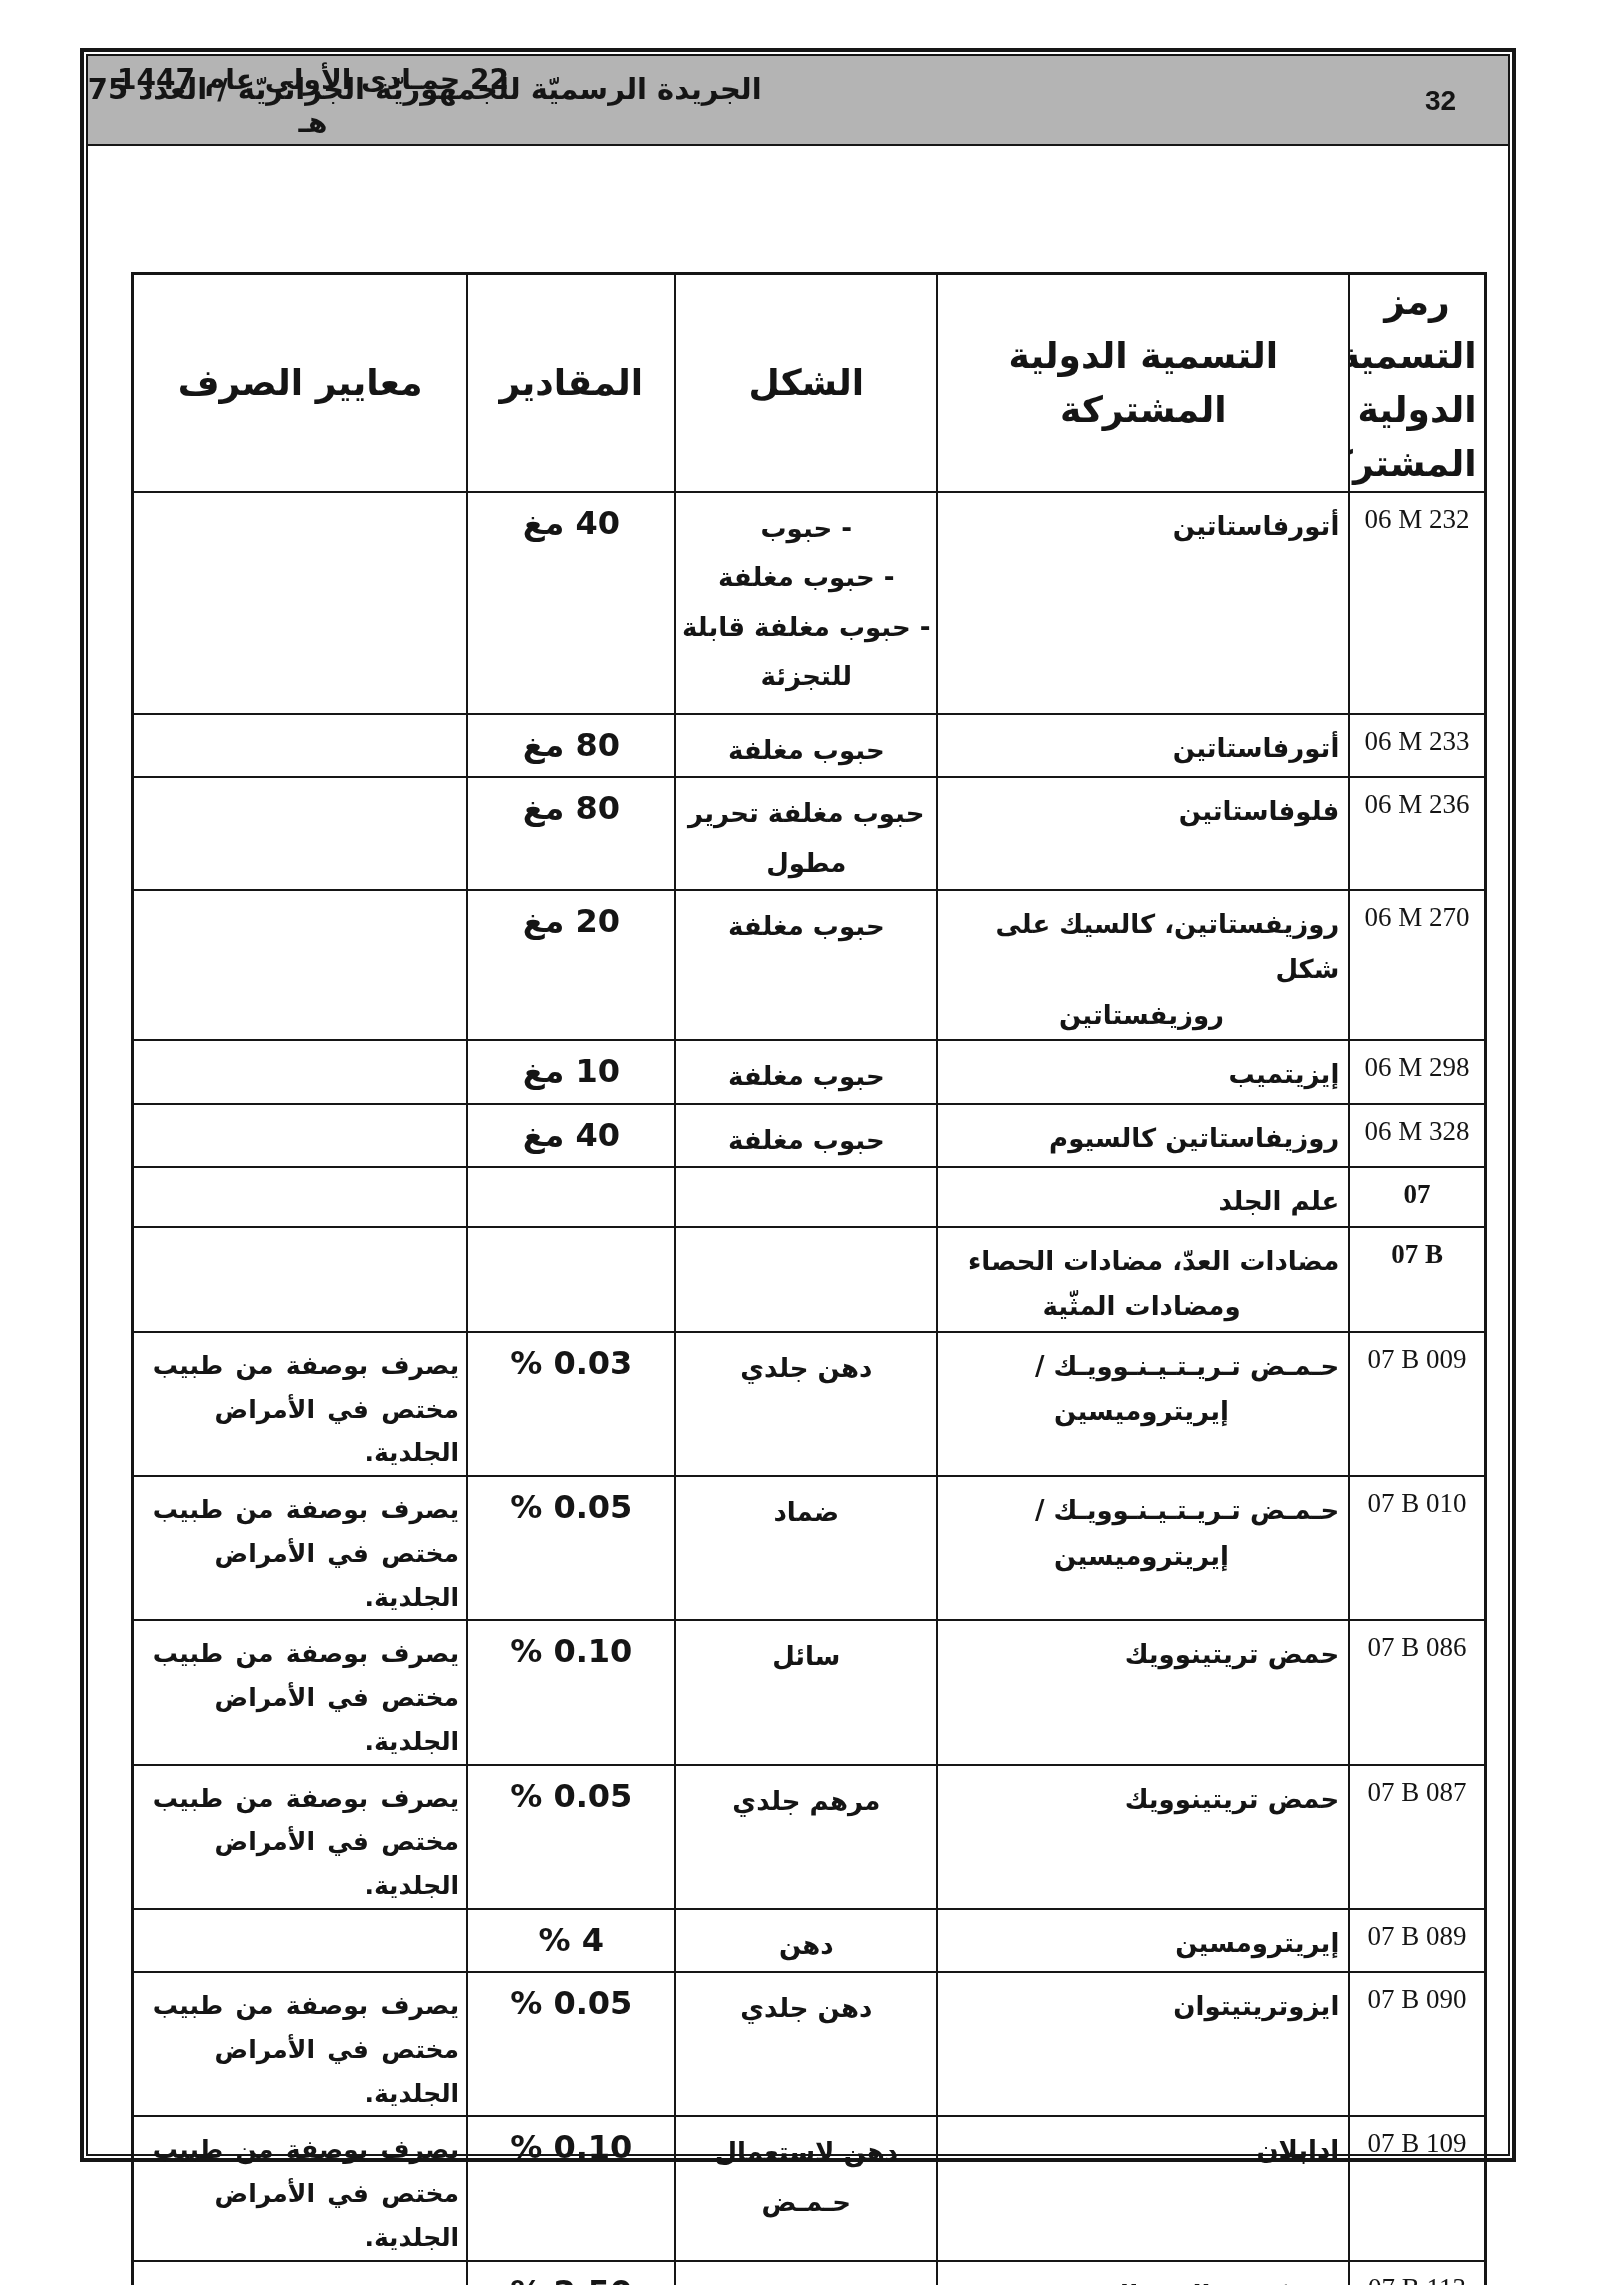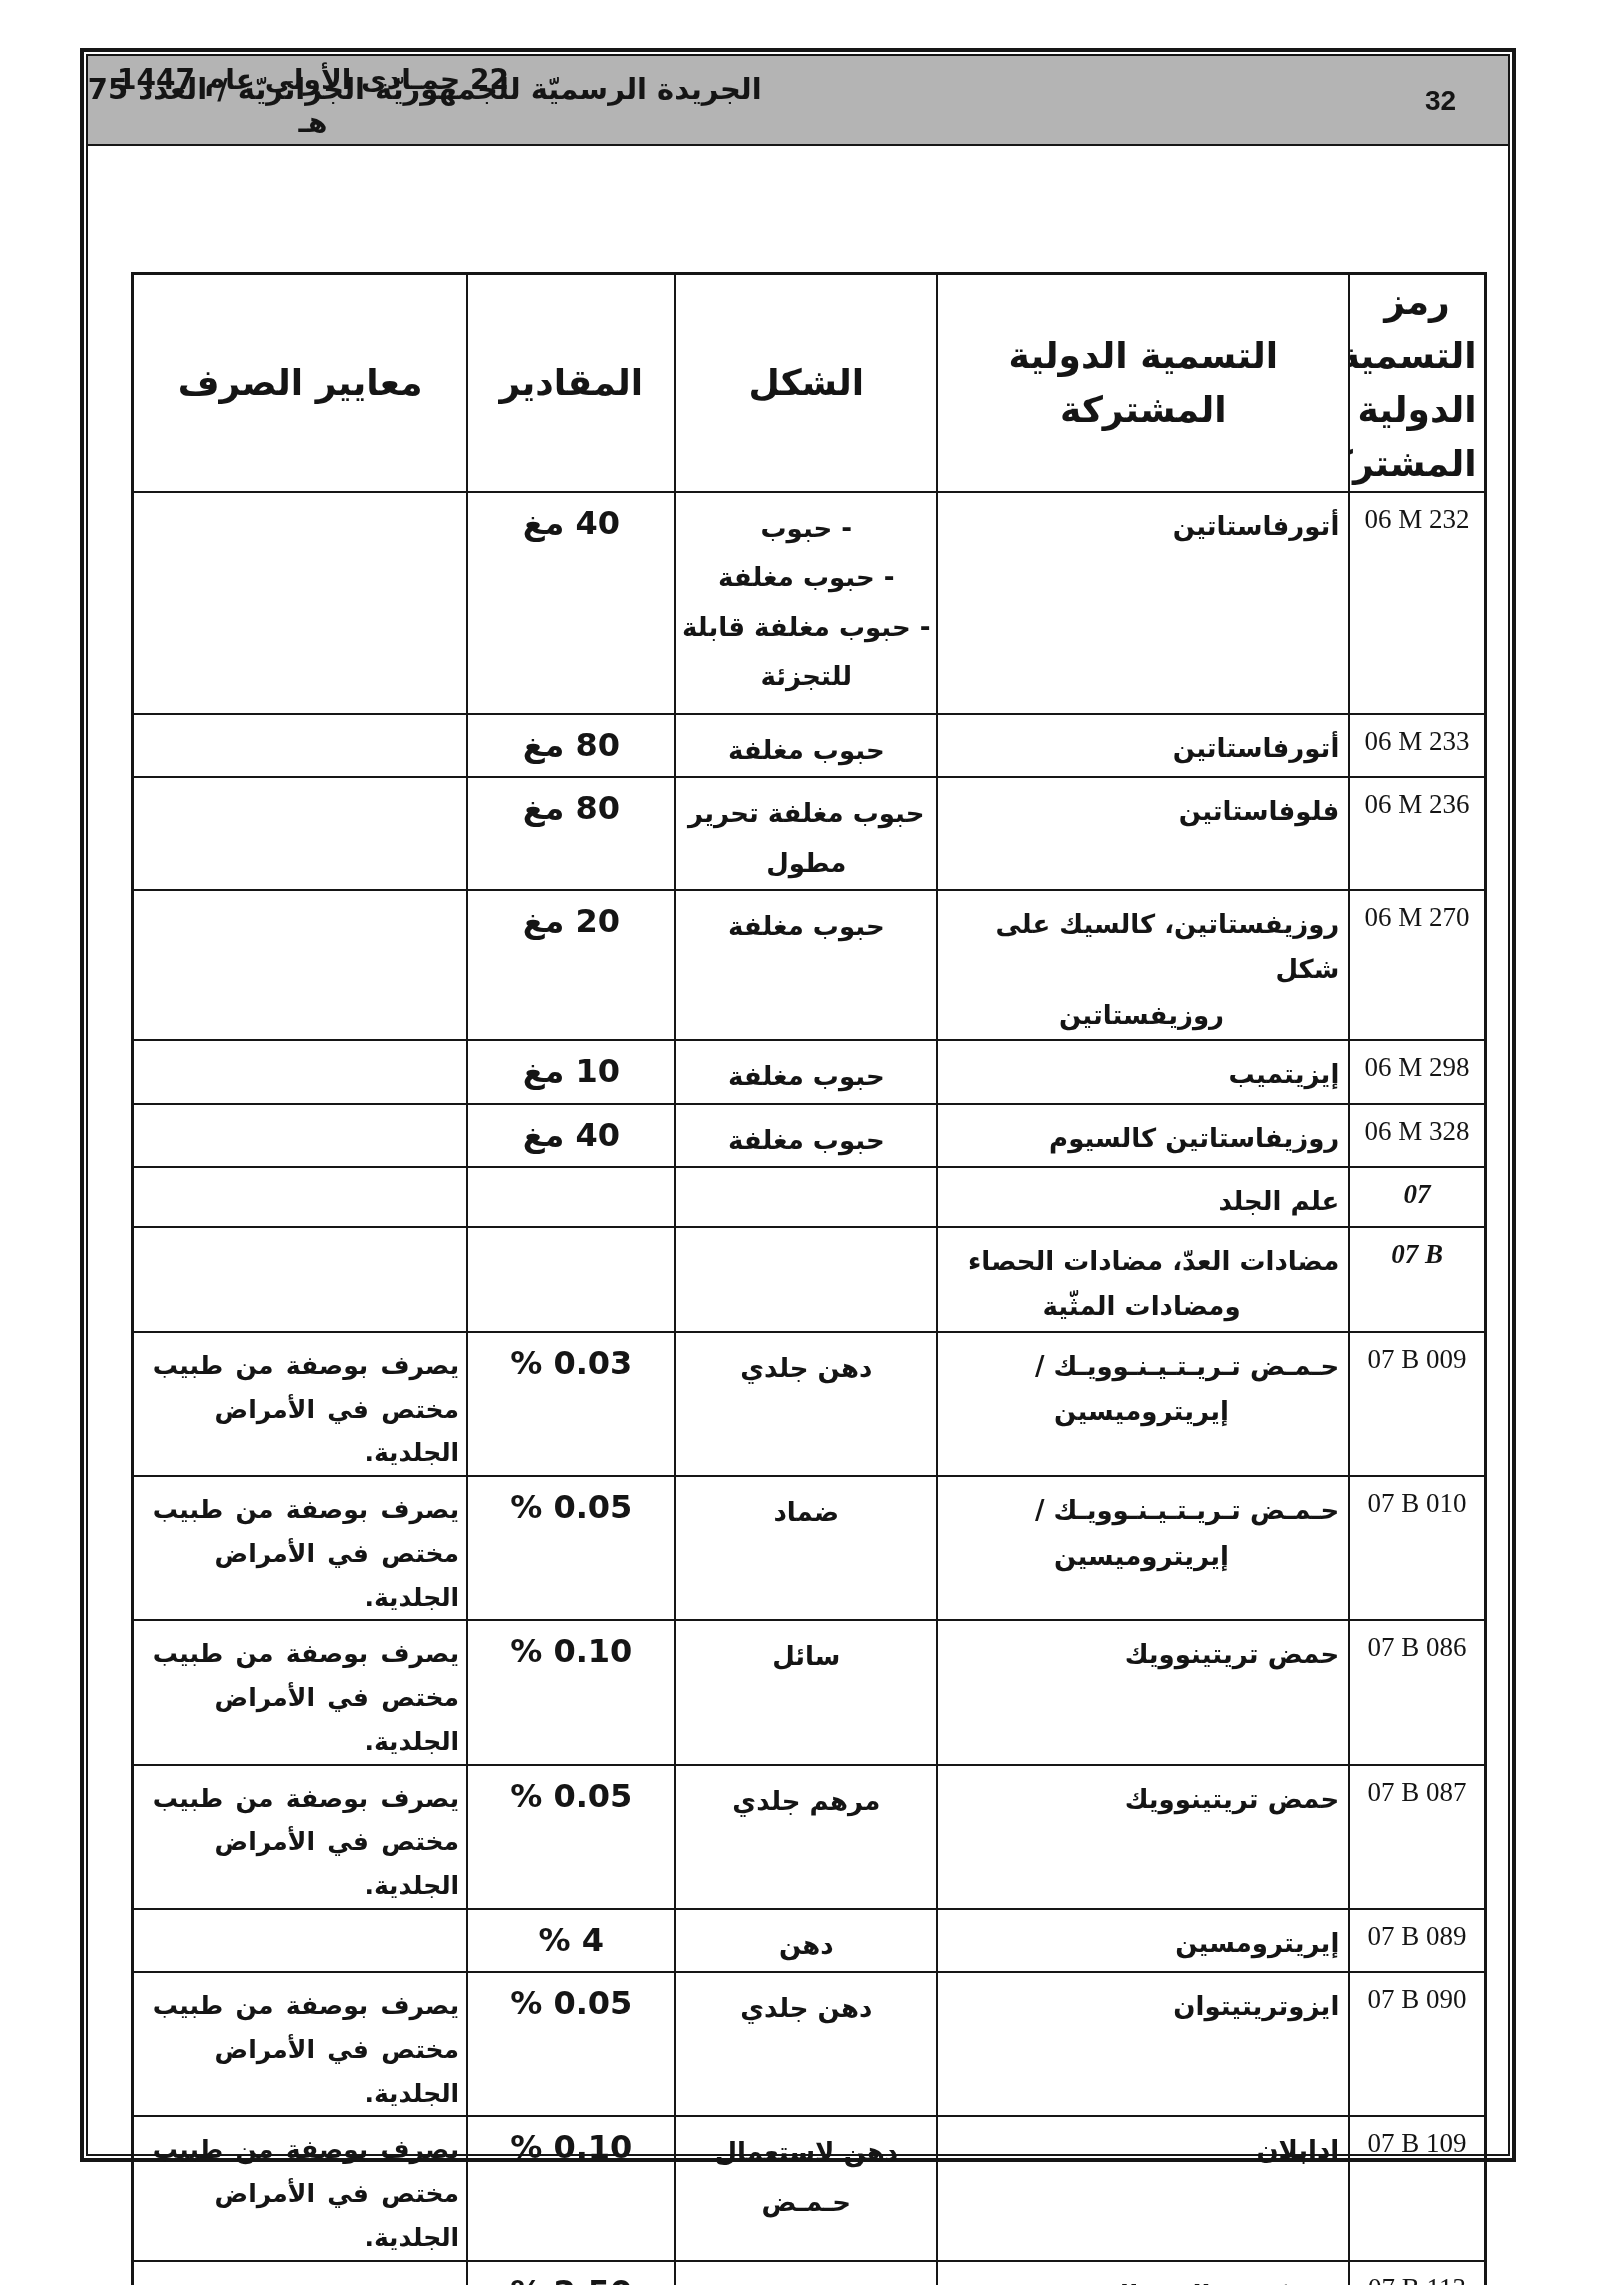--- a/index.html
+++ b/index.html
@@ -50,21 +50,21 @@
     height:167px;vertical-align:middle;text-align:center;
     font-size:36px;font-weight:bold;line-height:1.5;padding:0 7.2px;
   }
   .drugs td{
     vertical-align:top;padding-top:11px;font-size:26px;font-weight:bold;
   }
   td.c-code{
     direction:ltr;text-align:center;
     font-family:"Liberation Serif", serif;font-weight:500;font-size:27px;
   }
-  td.c-code.sec{font-weight:bold;font-style:italic;}
+  td.c-code.sec{font-weight:bold;}
   td.c-name{text-align:right;padding-right:9px;padding-left:5.4px;line-height:1.75;border-radius:6px;}
   td.c-name .ctr{text-align:center;}
   td.c-form{text-align:center;line-height:1.9;}
   td.c-qty{text-align:center;font-size:32px;}
   td.c-crit{text-align:right;padding:11px 7.2px 0 5.4px;line-height:1.75;word-spacing:3.6px;font-size:25px;}
 </style>
 </head>
 <body>
 
 <div class="page-outer">

